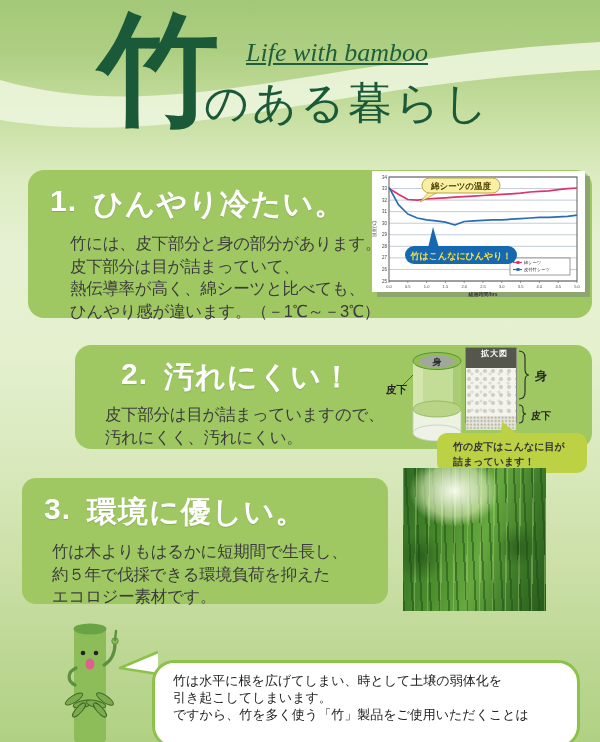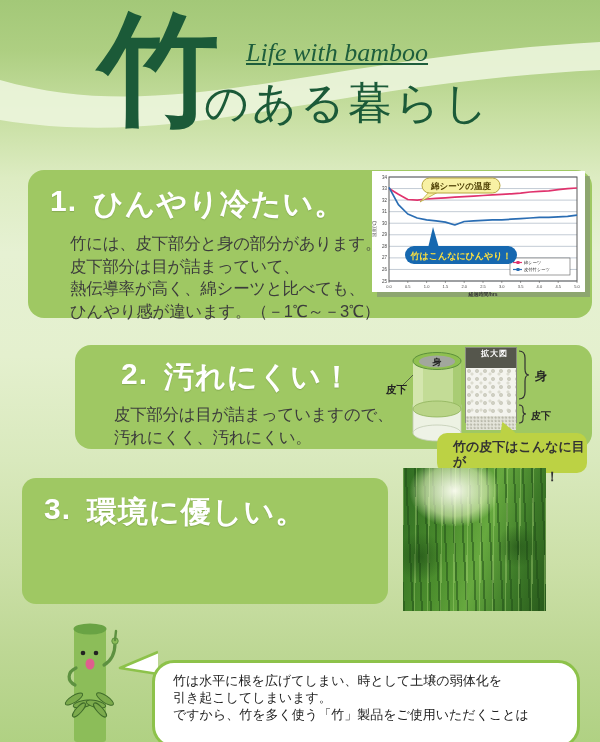--- a/index.html
+++ b/index.html
@@ -14,30 +14,30 @@
   .box1{left:28px;top:170px;width:564px;height:148px;}
   .box2{left:75px;top:345px;width:517px;height:104px;}
   .box3{left:22px;top:478px;width:366px;height:126px;border-radius:14px;}
   .sec-head{position:absolute;display:flex;color:#fff;font-weight:bold;font-size:30px;letter-spacing:1px;text-shadow:0 1px 1px rgba(90,120,50,.35);}
   .sec-head .num{margin-right:16px;}
   .h1{left:22px;top:14px;}
   .h2{left:46px;top:12px;}
   .h3{left:22px;top:14px;}
   .sec-body{position:absolute;color:#3c3c3c;font-size:16.5px;line-height:22.5px;letter-spacing:-0.3px;white-space:nowrap;}
   .b1{left:42px;top:62px;}
-  .b2{left:39px;top:58px;}
+  .b2{left:30px;top:58px;}
   .b3{left:30px;top:62px;}
   .chart-panel{position:absolute;left:372px;top:171px;width:213px;height:121px;background:#fff;box-shadow:5px 5px 0 rgba(125,138,122,.55);}
   .cyl{position:absolute;left:385px;top:333px;}
   .mag{position:absolute;left:465px;top:347px;width:52px;height:76px;border:1px solid #8a8d80;background:#fff;box-sizing:border-box;}
   .mag-title{height:20px;background:#55564c;color:#fff;font-size:8px;font-weight:bold;line-height:12px;letter-spacing:1px;padding-left:15px;}
   .mag-flesh{height:48px;background-color:#f4f4ee;background-image:radial-gradient(circle at 3px 3px,#cfcfc2 1.7px,transparent 2.3px),radial-gradient(circle at 6px 6px,#dcdcd0 1.3px,transparent 1.8px);background-size:8px 8px,9px 9px;}
   .mag-skin{height:14px;background-color:#e4e4da;background-image:radial-gradient(circle at 1.5px 1.5px,#b8b8aa 0.9px,transparent 1.3px);background-size:3.5px 3.5px;}
   .mag-labels{position:absolute;left:515px;top:345px;}
-  .bubble2{position:absolute;left:437px;top:433px;width:150px;height:40px;background:#bcd244;border-radius:10px;color:#333;font-size:13px;font-weight:bold;line-height:15px;padding:6px 0 0 16px;box-sizing:border-box;}
+  .bubble2{position:absolute;left:437px;top:433px;width:150px;height:40px;background:#bcd244;border-radius:10px;color:#333;font-size:10px;font-weight:bold;line-height:15px;padding:6px 0 0 16px;box-sizing:border-box;}
   .bubble2-tail{position:absolute;left:498px;top:421px;width:0;height:0;border-left:6px solid transparent;border-right:10px solid transparent;border-bottom:14px solid #bcd244;transform:rotate(-14deg);}
   .photo{position:absolute;left:403px;top:468px;width:143px;height:143px;
     background:
       radial-gradient(ellipse 58px 46px at 36% 16%,rgba(255,255,245,.95),rgba(238,250,200,.55) 55%,transparent 78%),
       radial-gradient(circle 30px at 80% 55%,rgba(20,60,15,.45),transparent 70%),
       radial-gradient(circle 34px at 12% 62%,rgba(22,64,16,.5),transparent 72%),
       repeating-linear-gradient(91deg,rgba(170,215,120,.4) 0 1.5px,transparent 1.5px 13px),
       repeating-linear-gradient(87deg,rgba(30,75,22,.5) 0 2px,transparent 2px 9px),
       linear-gradient(105deg,#2f6b22 0%,#4d8f2e 35%,#67a93f 55%,#3d7a28 78%,#28591b 100%);}
   .mascot{position:absolute;left:52px;top:620px;}
@@ -179,20 +179,25 @@
   <div class="bubble2">
     <div>竹の皮下はこんなに目が</div>
     <div>詰まっています！</div>
   </div>
 
   <div class="box box3">
     <div class="sec-head h3">
       <span class="num">3.</span>
       <span>環境に優しい。</span>
     </div>
+    <div class="sec-body b3">
+      <div>竹は木よりもはるかに短期間で生長し、</div>
+      <div>約５年で伐採できる環境負荷を抑えた</div>
+      <div>エコロジー素材です。</div>
+    </div>
   </div>
 
   <div class="photo"></div>
 
   <svg class="mascot" width="75" height="122" viewBox="0 0 75 122">
     <rect x="22" y="8" width="32" height="114" rx="3" fill="#8cbd59"></rect>
     <ellipse cx="38" cy="9" rx="16.5" ry="5.5" fill="#69a344"></ellipse>
     <circle cx="31" cy="33" r="2.3" fill="#222"></circle>
     <circle cx="44" cy="33" r="2.3" fill="#222"></circle>
     <ellipse cx="38" cy="44" rx="4.5" ry="5.5" fill="#df5f8e"></ellipse>

